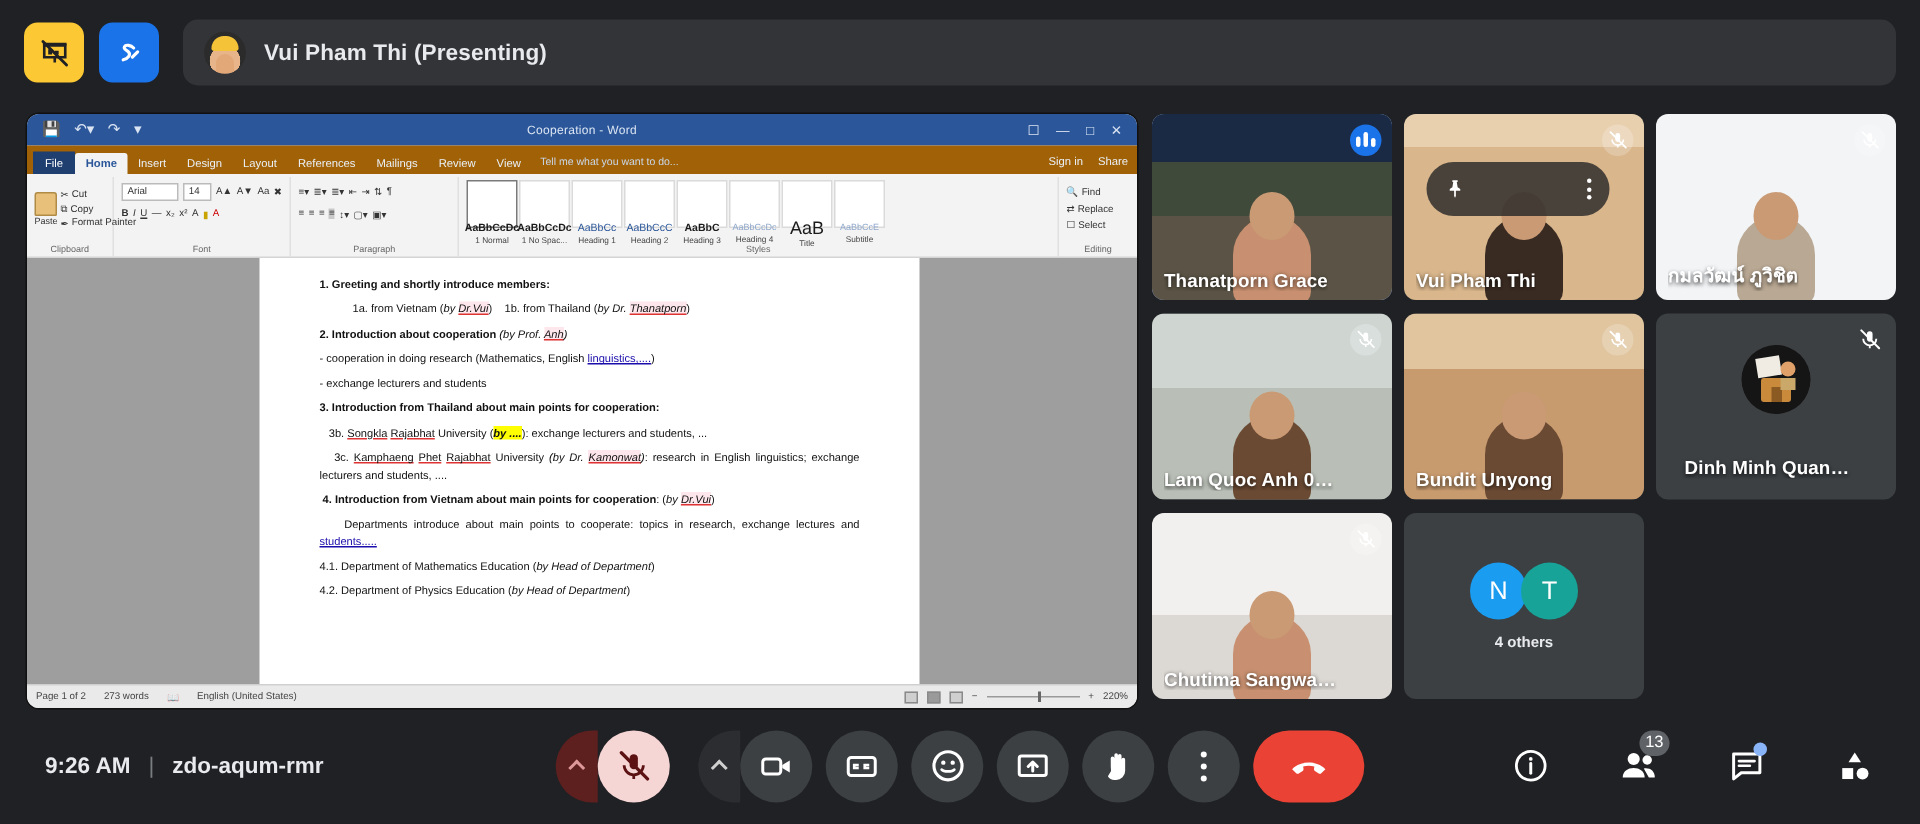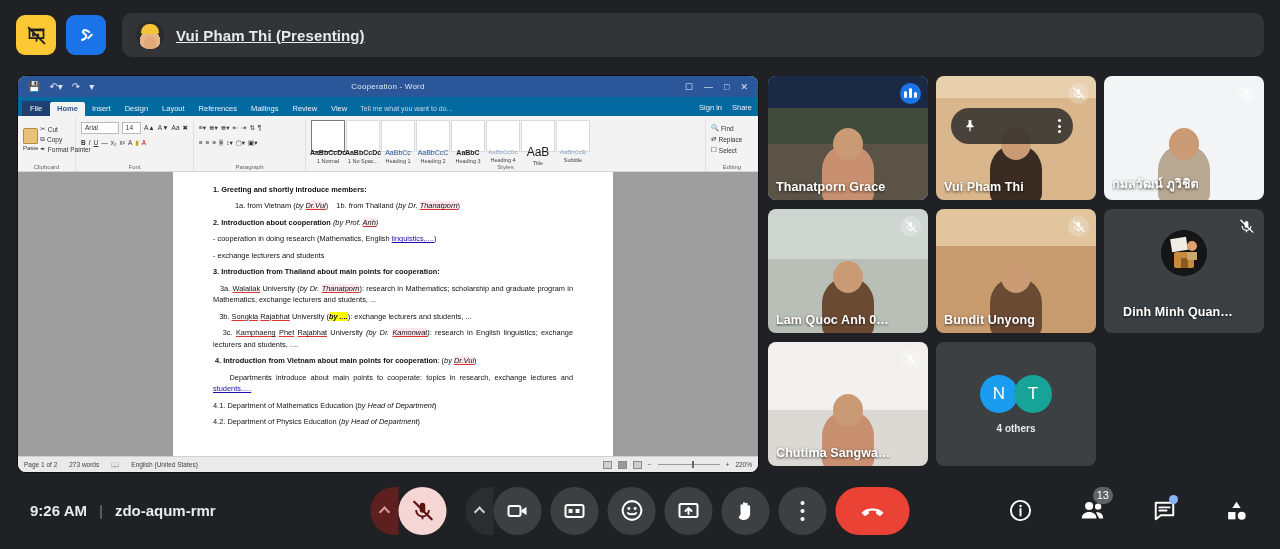--- a/index.html
+++ b/index.html
@@ -35,21 +35,21 @@
     position: relative; overflow: hidden; flex: 0 0 auto;
   }
   .pres-avatar::before {
     content: ""; position: absolute; left: 5px; top: 3px; width: 18px; height: 10px;
     background: #f5c338; border-radius: 9px 9px 2px 2px;
   }
   .pres-avatar::after {
     content: ""; position: absolute; left: 8px; top: 15px; width: 12px; height: 14px;
     background: #e3a877; border-radius: 6px 6px 0 0;
   }
-  .pres-name { color: #e8eaed; font-size: 15px; font-weight: 700; letter-spacing: .1px; text-decoration: underline; }
+  .pres-name { color: #e8eaed; font-size: 15px; font-weight: 700; letter-spacing: .1px; }
 
   
   .stage {
     position: absolute; left: 18px; top: 76px; width: 740px; height: 396px;
     background: #f3f3f3; border-radius: 8px; overflow: hidden;
     box-shadow: 0 0 0 1px #111;
   }
   .word-title {
     height: 21px; background: #2b579a; display: flex; align-items: center;
     padding: 0 6px; position: relative;
@@ -59,21 +59,21 @@
   .word-doctitle {
     position: absolute; left: 0; right: 0; text-align: center;
     color: #dbe4f2; font-size: 8px; letter-spacing: .2px;
   }
   .wt-right {
     margin-left: auto; display: flex; align-items: center; gap: 11px;
     color: #dbe4f2; font-size: 9px; z-index: 2; padding-right: 4px;
   }
 
   .word-tabs {
-    height: 19px; background: #0369a1; display: flex; align-items: flex-end;
+    height: 19px; background: #a16207; display: flex; align-items: flex-end;
     padding-left: 4px; position: relative;
   }
   .wtab {
     font-size: 7.5px; color: #eaf0f8; padding: 3px 7px 4px; line-height: 1;
   }
   .wtab.active { background: #f3f3f3; color: #2b579a; border-radius: 2px 2px 0 0; font-weight: 700;}
   .wtab.file { background: #1e3f70; color: #fff; padding: 4px 8px; }
   .wt-tell { font-size: 7px; color: #c9d7ea; margin-left: 6px; padding-bottom: 4px; }
   .wt-signin {
     margin-left: auto; display: flex; gap: 10px; align-items: center;
@@ -466,23 +466,20 @@
       </div>
       <div class="doc-line b">
         2. Introduction about cooperation <span class="it" style="font-weight:400">(by Prof. <span class="sp-red">Anh</span>)</span>
       </div>
       <div class="doc-line">
         - cooperation in doing research (Mathematics, English <span class="sp-blue">linguistics,....</span>)
       </div>
       <div class="doc-line"> - exchange lecturers and students</div>
       <div class="doc-line b">3. Introduction from Thailand about main points for cooperation:</div>
       <div class="doc-line just">
-        &nbsp;&nbsp;&nbsp;3a. <span class="u-red">Walailak</span> University (<span class="it">by Dr.</span> <span class="sp-red">Thanatporn</span>): research in Mathematics; scholarship and graduate program in Mathematics, exchange lecturers and students, ...
-      </div>
-      <div class="doc-line just">
         &nbsp;&nbsp;&nbsp;3b. <span class="u-red">Songkla</span> <span class="u-red">Rajabhat</span> University (<span class="hl">by ....</span>): exchange lecturers and students, ...
       </div>
       <div class="doc-line just">
         &nbsp;&nbsp;&nbsp;3c. <span class="u-red">Kamphaeng</span> <span class="u-red">Phet</span> <span class="u-red">Rajabhat</span> University <span class="it">(by Dr. <span class="sp-red">Kamonwat</span>)</span>: research in English linguistics; exchange lecturers and students, ....
       </div>
       <div class="doc-line b">
         &nbsp;4. Introduction from Vietnam about main points for cooperation<span style="font-weight:400">: (<span class="it">by</span> <span class="sp-red">Dr.Vui</span>)</span>
       </div>
       <div class="doc-line just">
         &nbsp;&nbsp;&nbsp;&nbsp;Departments introduce about main points to cooperate: topics in research, exchange lectures and <span class="sp-blue">students.....</span>

